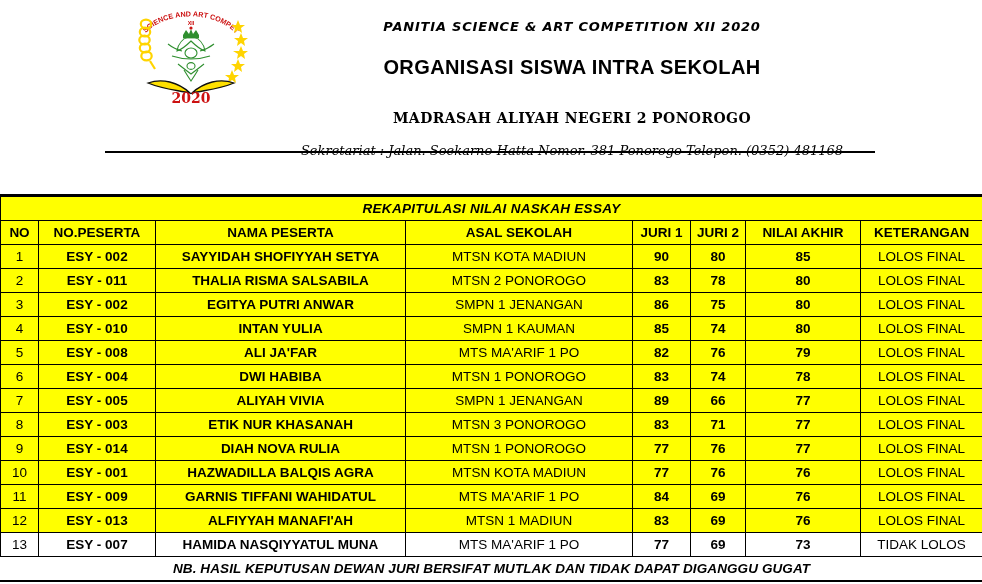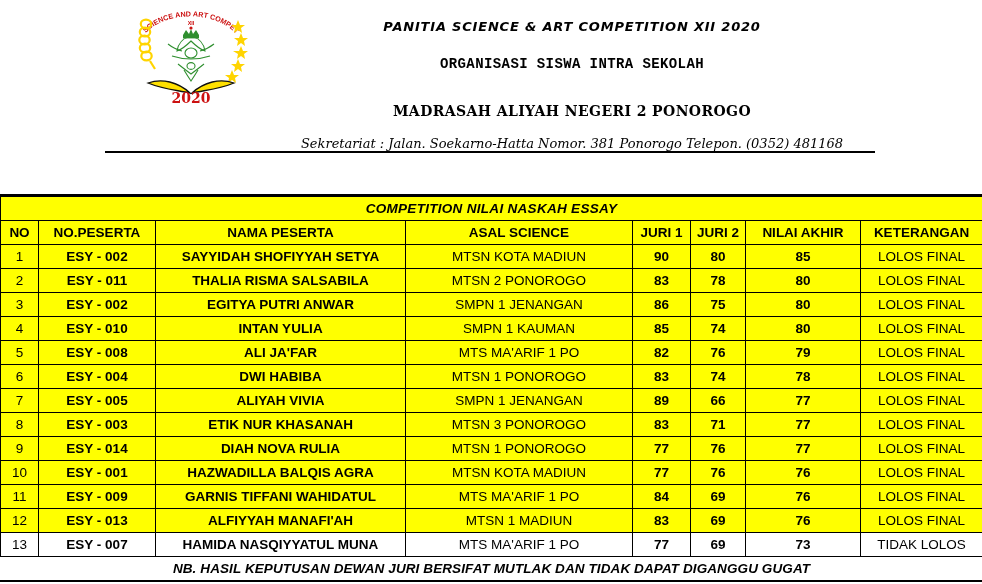--- a/index.html
+++ b/index.html
@@ -39,23 +39,23 @@
     font-family: "DejaVu Sans", sans-serif;
     font-weight: bold;
     font-style: italic;
     font-size: 13px;
     letter-spacing: 0.8px;
     line-height: 1;
     margin: 6px 0 0 0;
     white-space: nowrap;
   }
   .org-title-2 {
-    font-family: Liberation Mono, monospace;
-    font-weight: bold;
-    font-size: 14px;
+    font-family: Liberation Sans, sans-serif;
+    font-weight: bold;
+    font-size: 20px;
     letter-spacing: 0.4px;
     margin: 23px 0 0 0;
     white-space: nowrap;
   }
   .org-title-3 {
     font-family: "DejaVu Serif", serif;
     font-weight: bold;
     font-size: 14px;
     letter-spacing: 0.4px;
     margin: 31px 0 0 0;
@@ -211,27 +211,27 @@
       <col style="width:117px">
       <col style="width:250px">
       <col style="width:227px">
       <col style="width:58px">
       <col style="width:55px">
       <col style="width:115px">
       <col style="width:122px">
     </colgroup>
     <thead>
       <tr>
-        <th class="banner-cell" colspan="8">COMPETITION NILAI NASKAH ESSAY</th>
+        <th class="banner-cell" colspan="8">REKAPITULASI NILAI NASKAH ESSAY</th>
       </tr>
       <tr>
         <th>NO</th>
         <th>NO.PESERTA</th>
         <th>NAMA PESERTA</th>
-        <th>ASAL SCIENCE</th>
+        <th>ASAL SEKOLAH</th>
         <th>JURI 1</th>
         <th>JURI 2</th>
         <th>NILAI AKHIR</th>
         <th>KETERANGAN</th>
       </tr>
     </thead>
     <tbody id="table-body">
         <tr class="hl">
           <td class="c-no">1</td>
           <td class="c-peserta">ESY - 002</td>

